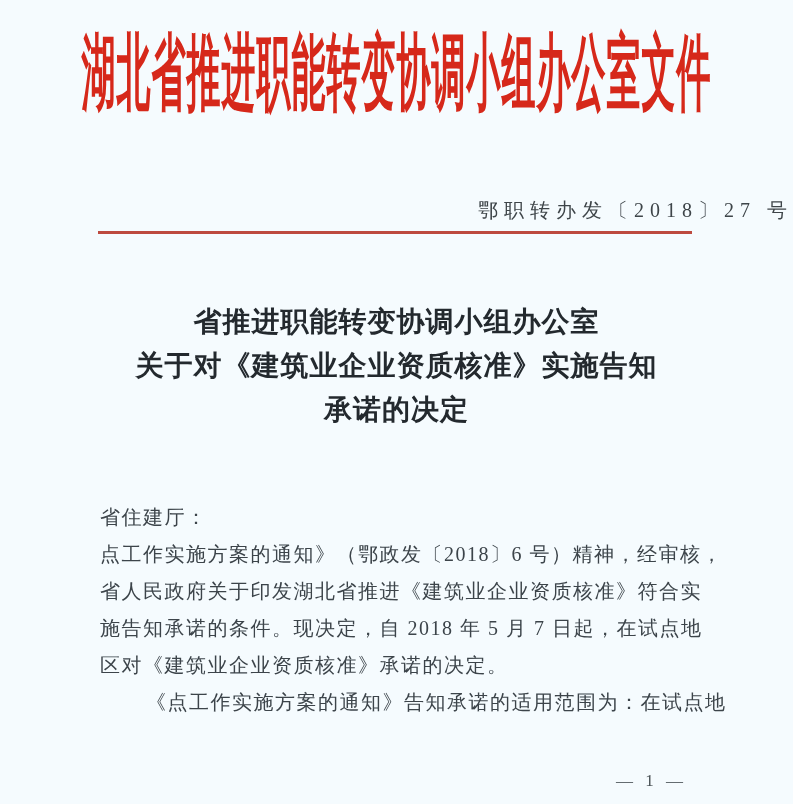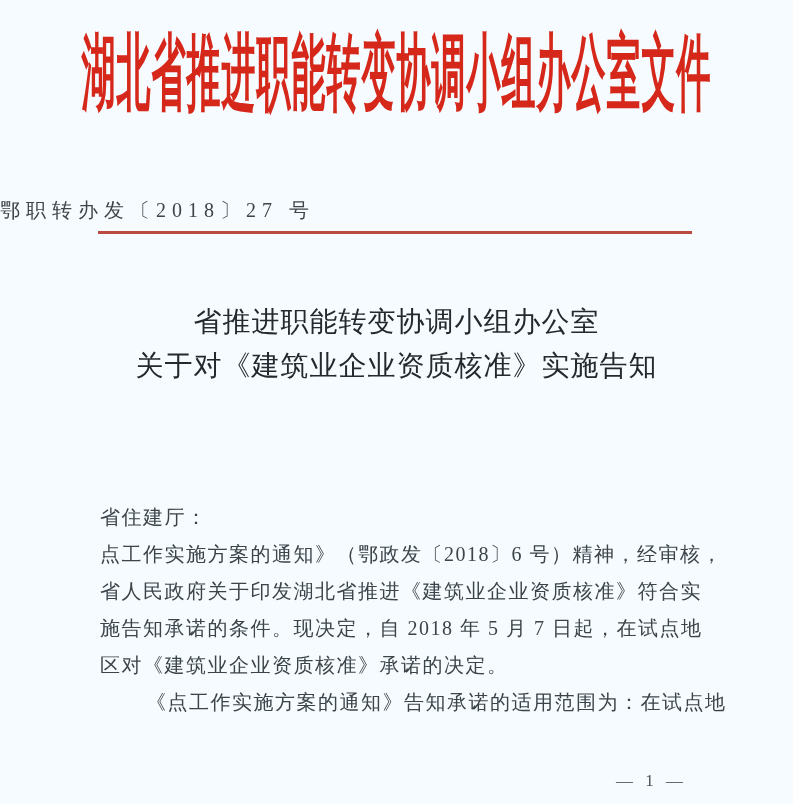--- a/index.html
+++ b/index.html
@@ -26,42 +26,42 @@
     color: #d6281a;
     transform: scaleY(2.45);
     transform-origin: center center;
     line-height: 40px;
   }
 
   
   .doc-number {
     position: absolute;
     top: 198px; left: 0; right: 0;
-    text-align: left;
+    text-align: right;
     font-size: 20px;
     line-height: 24px;
     letter-spacing: 6px;
     color: #3e4549;
   }
 
   
   .red-rule {
     position: absolute;
     top: 231px; left: 98px;
     width: 594px; height: 3px;
     background: #bd4a3f;
   }
 
   
   .doc-title {
     position: absolute;
     top: 300px; left: 0; right: 0;
     text-align: center;
     font-size: 28px;
-    font-weight: normal;
+    font-weight: bold;
     line-height: 44px;
     letter-spacing: 1px;
     color: #23292e;
   }
 
   
   .body-text {
     position: absolute;
     top: 477px; left: 100px;
     width: 604px;
@@ -94,20 +94,21 @@
     <div class="org-title">湖北省推进职能转变协调小组办公室文件</div>
   </div>
 
   <div class="doc-number">鄂职转办发〔2018〕27 号</div>
 
   <div class="red-rule"></div>
 
   <div class="doc-title">
     <div class="title-line">省推进职能转变协调小组办公室</div>
     <div class="title-line">关于对《建筑业企业资质核准》实施告知</div>
+    <div class="title-line">承诺的决定</div>
   </div>
 
   <div class="body-text">
     <div class="line">省住建厅：</div>
     <div class="line">点工作实施方案的通知》（鄂政发〔2018〕6 号）精神，经审核，</div>
     <div class="line">省人民政府关于印发湖北省推进《建筑业企业资质核准》符合实</div>
     <div class="line">施告知承诺的条件。现决定，自 2018 年 5 月 7 日起，在试点地</div>
     <div class="line">区对《建筑业企业资质核准》承诺的决定。</div>
     <div class="line indent">《点工作实施方案的通知》告知承诺的适用范围为：在试点地</div>
   </div>

